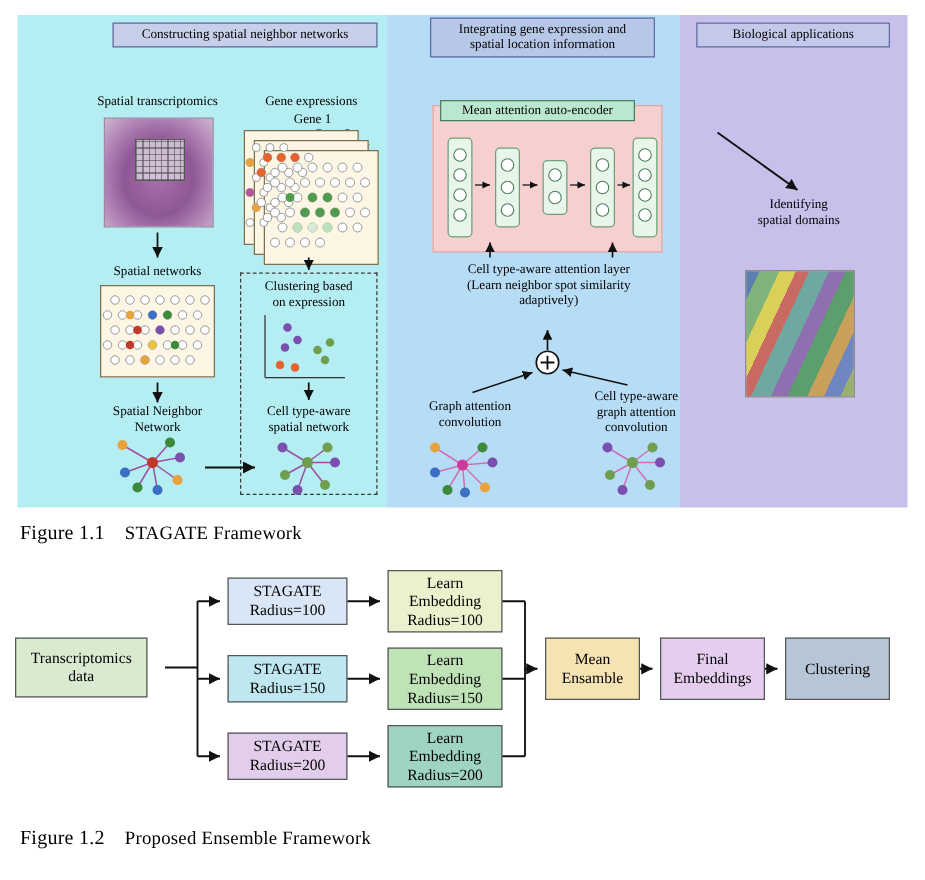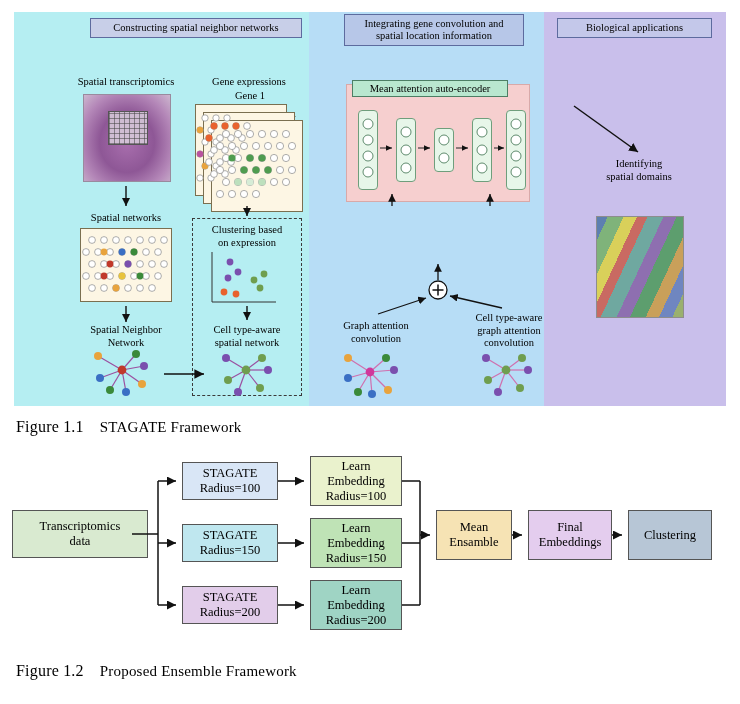--- a/index.html
+++ b/index.html
@@ -170,21 +170,21 @@
     box-sizing: border-box;
     border: 1px solid #555;
     text-align: center;
     font-size: 12.5px;
     line-height: 15px;
     display: flex;
     align-items: center;
     justify-content: center;
     padding: 2px;
   }
-  .b-trans { left: 4px;   top: 58px;  width: 136px; height: 48px; background: #d9ead0; }
+  .b-trans { left: 4px;   top: 58px;  width: 106px; height: 48px; background: #d9ead0; }
   .b-s1    { left: 174px; top: 10px;  width: 96px;  height: 38px; background: #d9e6f6; }
   .b-s2    { left: 174px; top: 72px;  width: 96px;  height: 38px; background: #bfe7ef; }
   .b-s3    { left: 174px; top: 134px; width: 96px;  height: 38px; background: #e2cdea; }
   .b-e1    { left: 302px; top: 4px;   width: 92px;  height: 50px; background: #eaf2cd; }
   .b-e2    { left: 302px; top: 66px;  width: 92px;  height: 50px; background: #bfe3b6; }
   .b-e3    { left: 302px; top: 128px; width: 92px;  height: 50px; background: #9fd4c4; }
   .b-mean  { left: 428px; top: 58px;  width: 76px;  height: 50px; background: #f6e3b4; }
   .b-final { left: 520px; top: 58px;  width: 84px;  height: 50px; background: #e4cdee; }
   .b-clus  { left: 620px; top: 58px;  width: 84px;  height: 50px; background: #b7c6d6; }
 
@@ -198,21 +198,21 @@
 </head>
 <body>
 
 <div id="fig1">
 
   <div class="panel panel-a"></div>
   <div class="panel panel-b"></div>
   <div class="panel panel-c"></div>
 
   <div class="panel-title pt-a">Constructing spatial neighbor networks</div>
-  <div class="panel-title pt-b">Integrating gene convolution and spatial location information</div>
+  <div class="panel-title pt-b">Integrating gene expression and spatial location information</div>
   <div class="panel-title pt-c">Biological applications</div>
 
   <div class="lbl" style="left:50px; top:70px; width:124px;">Spatial transcriptomics</div>
   <div class="tissue"></div>
 
   <div class="lbl" style="left:178px; top:70px; width:114px;">Gene expressions</div>
   <div class="lbl" style="left:196px; top:84px; width:80px; text-align:center;">Gene 1</div>
   <div class="lbl" style="left:212px; top:96px; width:80px; text-align:center;">Gene 2</div>
   <div class="lbl" style="left:226px; top:108px; width:80px; text-align:center;">Gene N</div>
 
@@ -234,20 +234,23 @@
 
   <div class="pinkpanel"></div>
   <div class="gae-title">Mean attention auto-encoder</div>
 
   <div class="gcol" style="left:344px; top:104px; width:20px; height:80px;"></div>
   <div class="gcol" style="left:382px; top:112px; width:20px; height:64px;"></div>
   <div class="gcol" style="left:420px; top:122px; width:20px; height:44px;"></div>
   <div class="gcol" style="left:458px; top:112px; width:20px; height:64px;"></div>
   <div class="gcol" style="left:492px; top:104px; width:20px; height:80px;"></div>
 
+  <div class="lbl" style="left:330px; top:204px; width:190px; white-space:pre-line;">Cell type-aware attention layer
+(Learn neighbor spot similarity
+adaptively)</div>
 
   <div class="lbl" style="left:312px; top:314px; width:100px; white-space:pre-line;">Graph attention
 convolution</div>
   <div class="lbl" style="left:440px; top:306px; width:110px; white-space:pre-line;">Cell type-aware
 graph attention
 convolution</div>
 
   <div class="lbl" style="left:560px; top:152px; width:130px; white-space:pre-line;">Identifying
 spatial domains</div>
   <div class="domains"></div>

